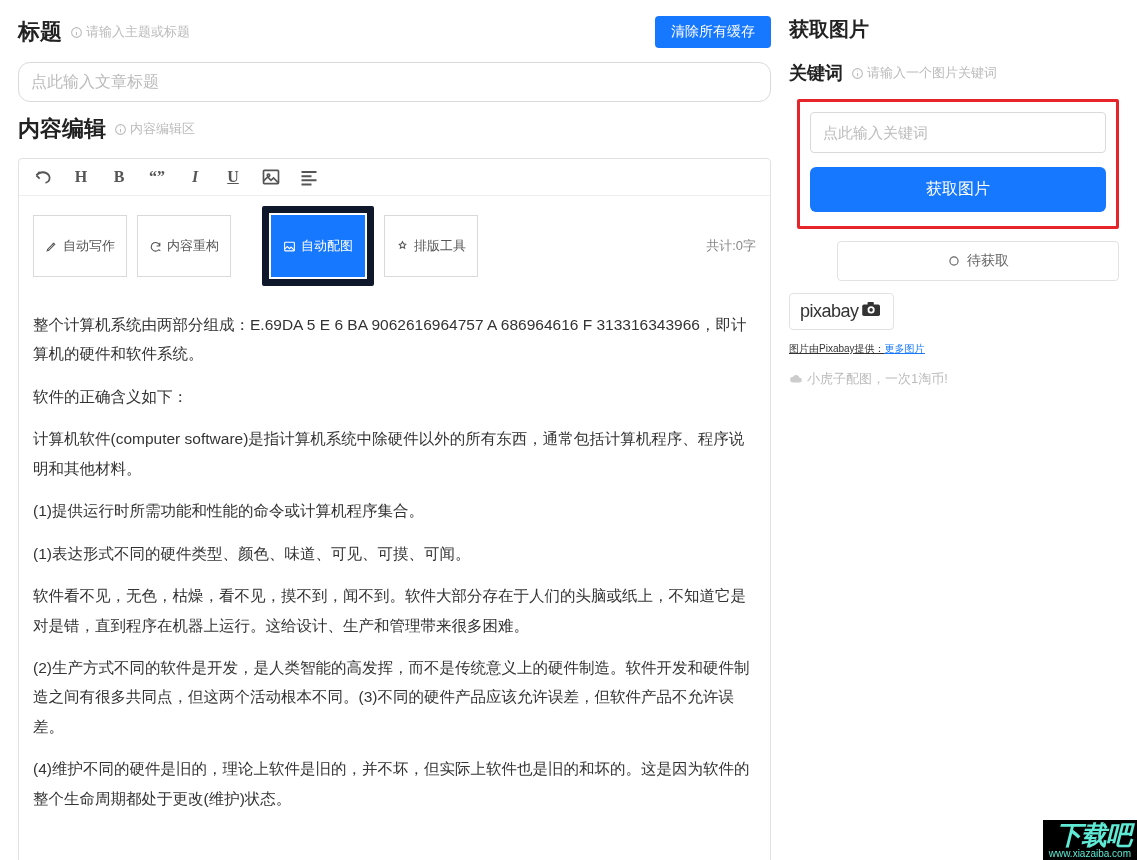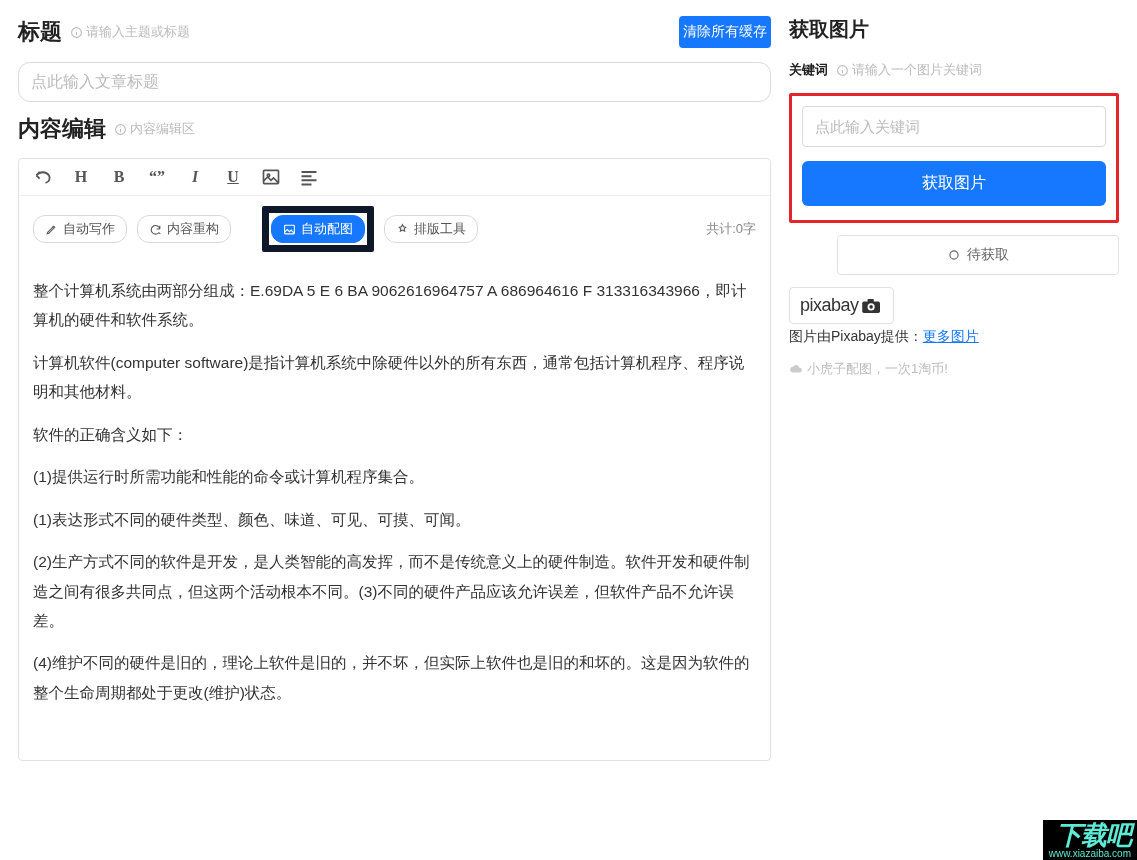--- a/index.html
+++ b/index.html
@@ -7,55 +7,55 @@
 .container { display: flex; padding: 16px 18px; gap: 18px; }
 .left-col { flex: 1; min-width: 0; }
 .right-col { width: 330px; }
 
 .section-header { display: flex; align-items: center; margin-bottom: 14px; }
 .section-title { font-size: 22px; font-weight: 700; color: #222; margin-right: 8px; }
 .section-hint { font-size: 13px; color: #bbb; display: flex; align-items: center; gap: 3px; }
 .section-hint svg { width: 13px; height: 13px; }
 .spacer { flex: 1; }
 
-.btn { display: inline-flex; align-items: center; justify-content: center; border: none; border-radius: 4px; cursor: pointer; font-size: 14px; padding: 7px 4px; gap: 5px; }
+.btn { display: inline-flex; align-items: center; justify-content: center; border: none; border-radius: 4px; cursor: pointer; font-size: 14px; padding: 7px 16px; gap: 5px; }
 .btn-primary { background: #1677ff; color: #fff; }
 
 .input { width: 100%; border: 1px solid #d9d9d9; border-radius: 12px; padding: 10px 12px; font-size: 16px; color: #333; }
 .input::placeholder { color: #bbb; }
 
 .editor-box { border: 1px solid #e2e2e2; border-radius: 4px; }
 .toolbar-row1 { display: flex; align-items: center; gap: 18px; padding: 8px 14px; border-bottom: 1px solid #eee; }
 .tb-icon { width: 20px; height: 20px; color: #555; cursor: pointer; display: flex; align-items: center; justify-content: center; font-size: 16px; font-weight: 600; font-family: Georgia, serif; }
 .toolbar-row2 { display: flex; align-items: center; gap: 10px; padding: 10px 14px; }
-.action-btn { display: inline-flex; align-items: center; gap: 5px; border: 1px solid #d9d9d9; background: #fff; color: #555; border-radius: 12px; padding: 4px 11px; font-size: 13px; cursor: pointer; }
+.action-btn { display: inline-flex; align-items: center; gap: 5px; border: 1px solid #d9d9d9; background: #fff; color: #555; border-radius: 0; padding: 21px 11px; font-size: 13px; cursor: pointer; }
 .action-btn.active { background: #1677ff; color: #fff; border-color: #1677ff; }
 .action-btn svg { width: 13px; height: 13px; }
 .count-text { margin-left: auto; font-size: 13px; color: #888; }
 
 .highlight-box { border: 7px solid #0f172a; padding: 2px; border-radius: 2px; margin-left: 21px; }
 
 .content-area { padding: 14px 14px 40px; font-size: 15.5px; line-height: 1.9; color: #333; }
 .content-area p { margin-bottom: 13px; }
 
 .right-section { margin-bottom: 18px; }
 .right-section .section-header { margin-bottom: 14px; }
 .right-section .section-title { font-size: 20px; }
 
-.keyword-box { border: 3px solid #e6252a; padding: 10px 10px 14px; border-radius: 2px; }
+.keyword-box { border: 3px solid #e6252a; padding: 10px 10px 14px; border-radius: 2px; margin-left: 8px; }
 .keyword-input { width: 100%; border: 1px solid #d9d9d9; border-radius: 4px; padding: 11px 12px; font-size: 15px; margin-bottom: 14px; }
 .keyword-input::placeholder { color: #bbb; }
 .fetch-btn { width: 100%; background: #1677ff; color: #fff; border: none; border-radius: 6px; padding: 12px; font-size: 16px; cursor: pointer; }
 
 .pending-box { border: 1px solid #e2e2e2; border-radius: 4px; padding: 10px; text-align: center; font-size: 14px; color: #666; display: flex; align-items: center; justify-content: center; gap: 6px; margin-top: 12px; cursor: pointer; margin-left: 48px; }
 .pending-box svg { width: 14px; height: 14px; }
 
-.pixabay-logo { border: 1px solid #e2e2e2; border-radius: 4px; padding: 7px 10px; display: inline-flex; align-items: center; margin-top: 12px; font-size: 18px; font-weight: 500; letter-spacing: -0.5px; color: #333; gap: 2px; }
-
-.credit-line { margin-top: 4px; font-size: 14px; color: #333; }
+.pixabay-logo { border: 1px solid #e2e2e2; border-radius: 4px; padding: 7px 10px; display: inline-flex; align-items: flex-start; margin-top: 12px; font-size: 18px; font-weight: 500; letter-spacing: -0.5px; color: #333; gap: 2px; }
+
+.credit-line { margin-top: 12px; font-size: 10px; color: #333; text-decoration: underline; }
 .credit-line a { color: #1677ff; text-decoration: underline; cursor: pointer; }
 
 .footer-note { margin-top: 14px; font-size: 13px; color: #bbb; display: flex; align-items: center; gap: 4px; }
 .footer-note svg { width: 14px; height: 14px; fill: #ccc; }
 
 .watermark { position: absolute; bottom: 0; right: 0; background: #000; color: #5eead4; padding: 2px 6px 0; text-align: right; }
 .watermark .big { font-size: 26px; font-weight: 900; font-style: italic; letter-spacing: -1px; line-height: 1; }
 .watermark .small { font-size: 10px; line-height: 1.2; }
 </style>
 </head>
@@ -141,41 +141,42 @@
         <button class="action-btn">
           <svg viewBox="0 0 24 24" fill="none" stroke="currentColor" stroke-width="2">
               <path d="M12 3l2 4 4 1-3 3 1 4-4-2-4 2 1-4-3-3 4-1z"></path>
             </svg>
           <span>排版工具</span>
         </button>
         <span class="count-text">共计:0字</span>
       </div>
       <div class="content-area">
         <p>整个计算机系统由两部分组成：E.69DA 5 E 6 BA 9062616964757 A 686964616 F 313316343966，即计算机的硬件和软件系统。</p>
+        <p>软件的正确含义如下：</p>
         <p>计算机软件(computer software)是指计算机系统中除硬件以外的所有东西，通常包括计算机程序、程序说明和其他材料。</p>
-        <p>软件的正确含义如下：</p>
         <p>(1)提供运行时所需功能和性能的命令或计算机程序集合。</p>
         <p>(1)表达形式不同的硬件类型、颜色、味道、可见、可摸、可闻。</p>
+        <p>软件看不见，无色，枯燥，看不见，摸不到，闻不到。软件大部分存在于人们的头脑或纸上，不知道它是对是错，直到程序在机器上运行。这给设计、生产和管理带来很多困难。</p>
         <p>(2)生产方式不同的软件是开发，是人类智能的高发挥，而不是传统意义上的硬件制造。软件开发和硬件制造之间有很多共同点，但这两个活动根本不同。(3)不同的硬件产品应该允许误差，但软件产品不允许误差。</p>
         <p>(4)维护不同的硬件是旧的，理论上软件是旧的，并不坏，但实际上软件也是旧的和坏的。这是因为软件的整个生命周期都处于更改(维护)状态。</p>
       </div>
     </div>
 
   </div>
 
   <div class="right-col">
     <div class="right-section">
       <div class="section-header">
         <span class="section-title">获取图片</span>
       </div>
     </div>
 
     <div class="right-section">
       <div class="section-header">
-        <span class="section-title" style="font-size:13px;">关键词</span>
+        <span class="section-title" style="font-size:18px;">关键词</span>
         <span class="section-hint">
           <svg viewBox="0 0 24 24" fill="none" stroke="#bbb" stroke-width="2">
               <circle cx="12" cy="12" r="9"></circle>
               <path d="M12 7v1m0 3v6"></path>
             </svg>
           <span>请输入一个图片关键词</span>
         </span>
       </div>
       <div class="keyword-box">
         <input class="keyword-input" placeholder="点此输入关键词" style="">

